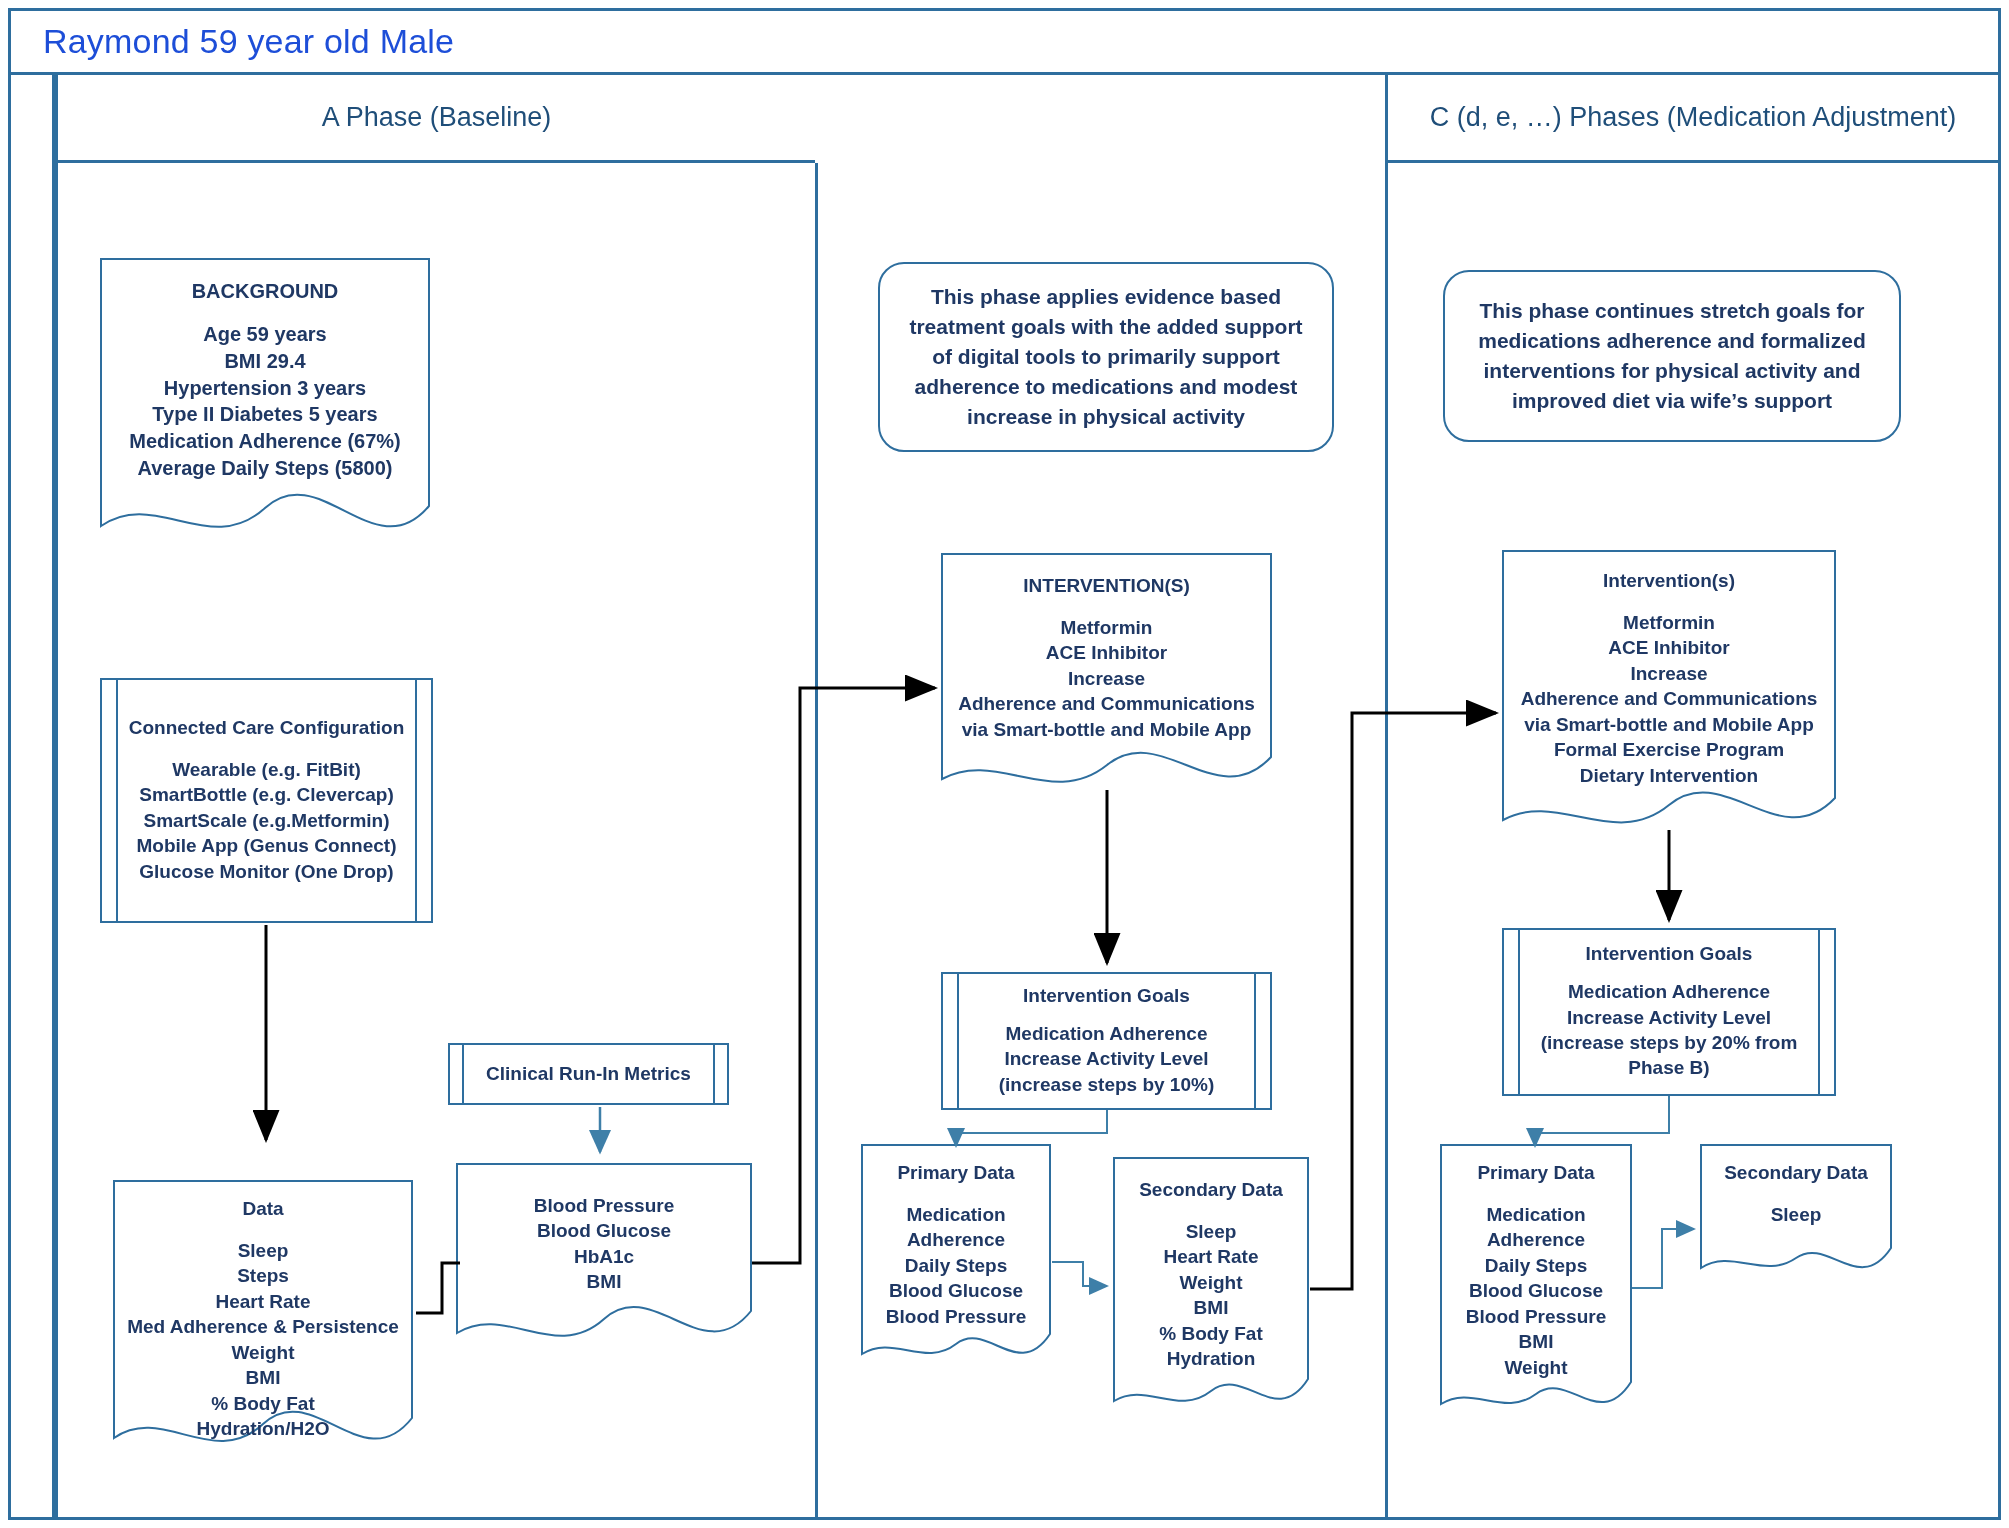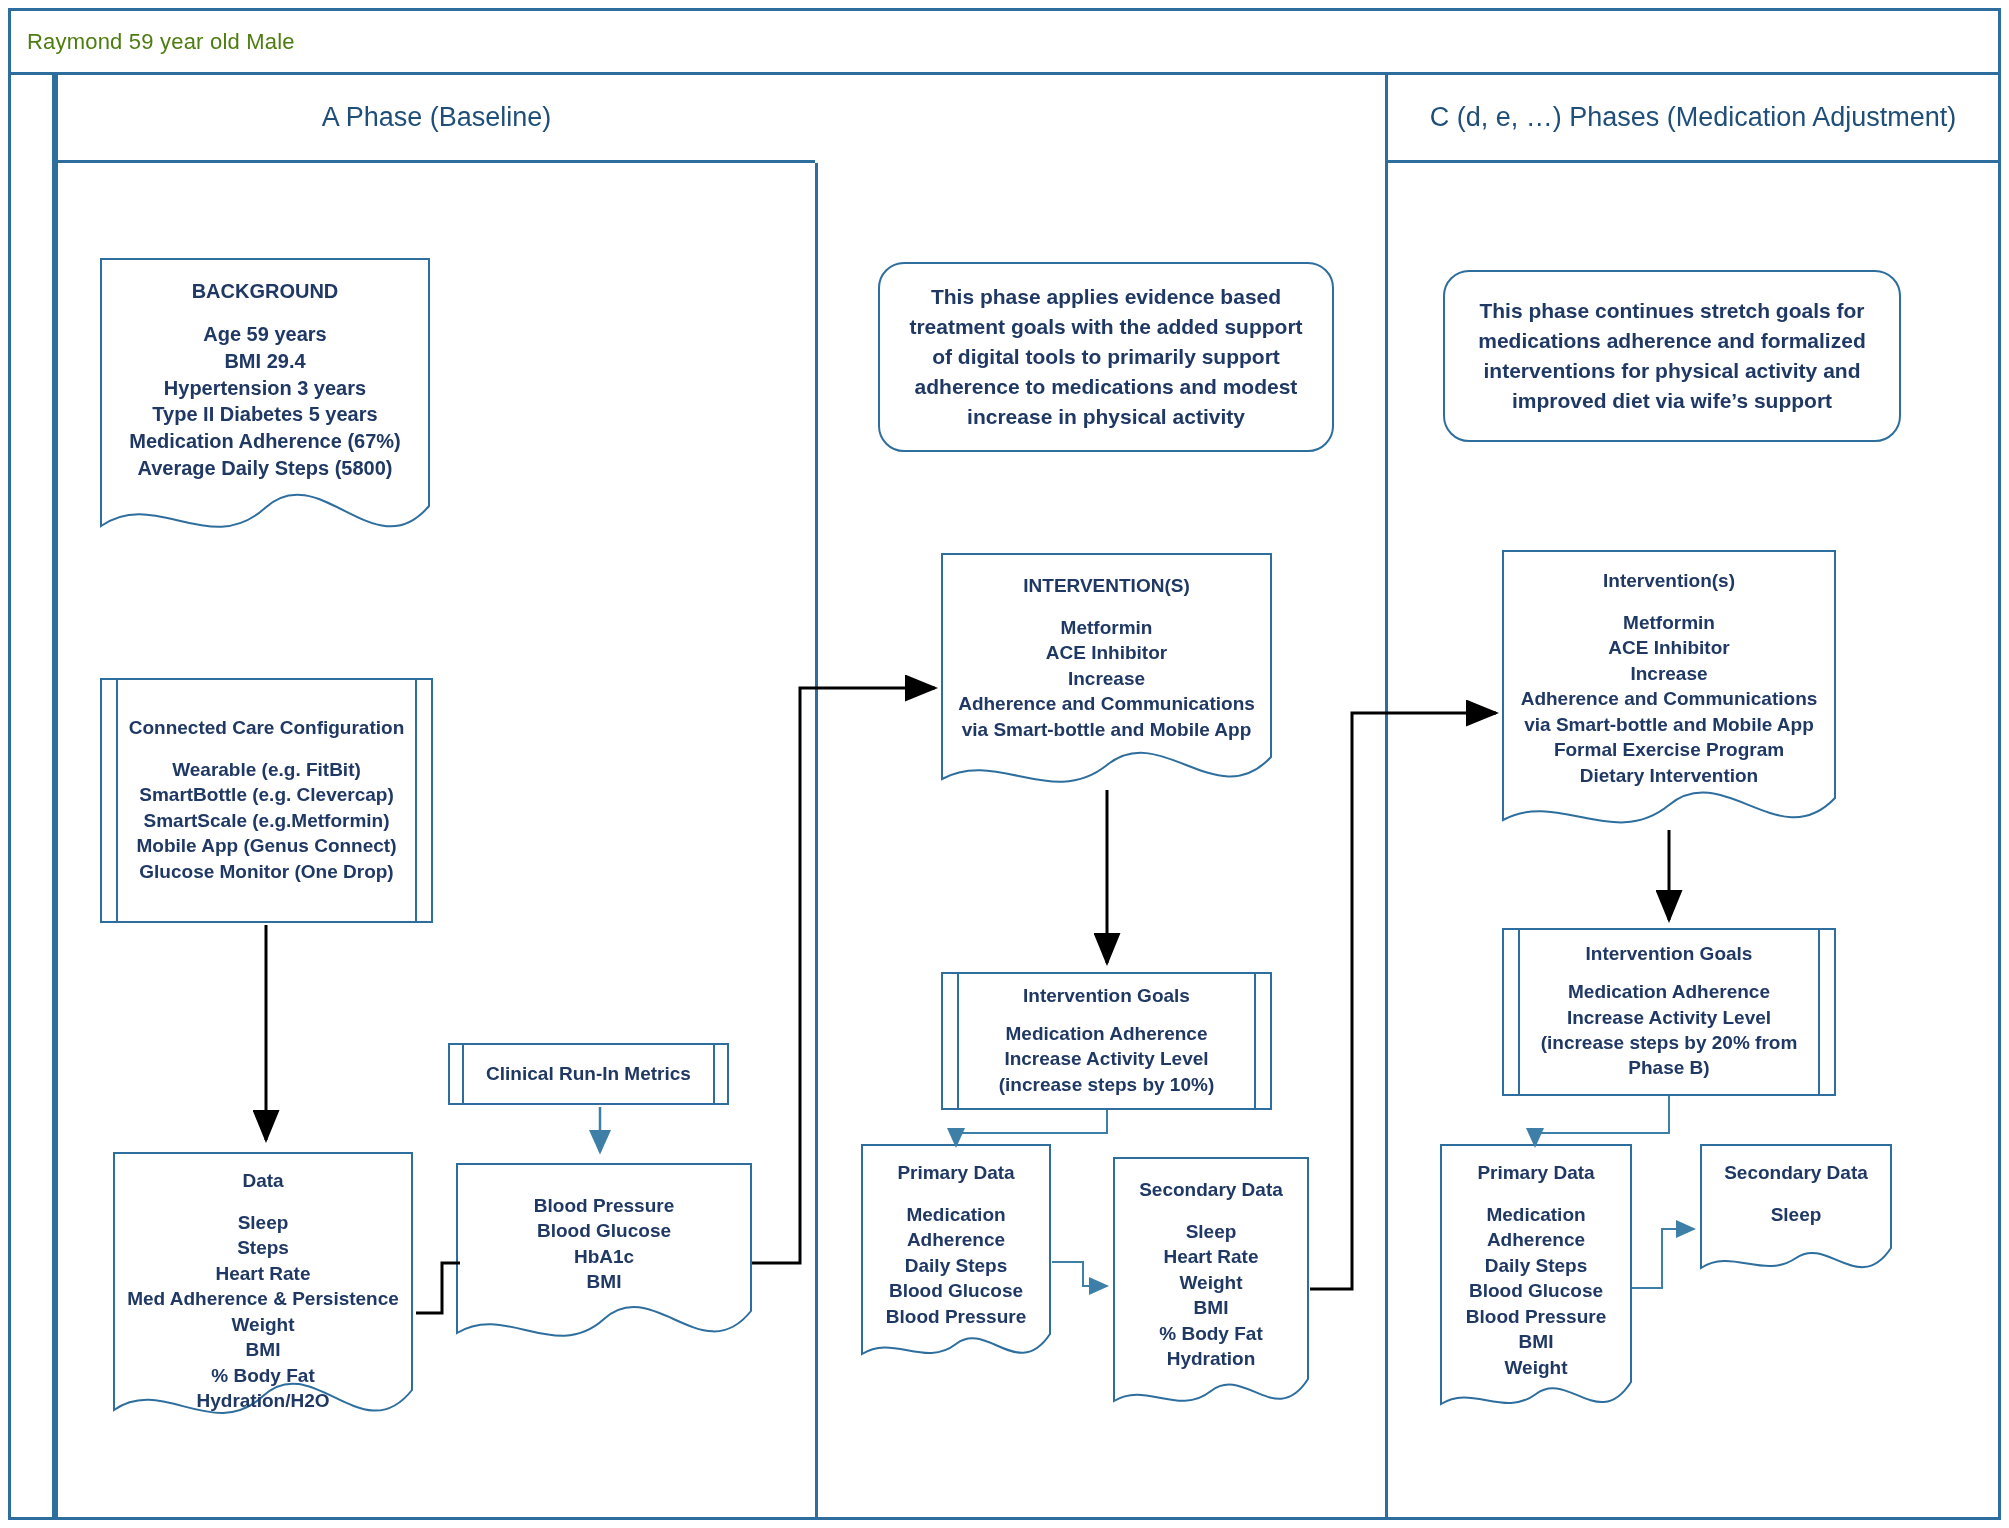--- a/index.html
+++ b/index.html
@@ -33,23 +33,23 @@
     left: 11px;
     top: 11px;
     width: 1987px;
     height: 64px;
     border-bottom: 3px solid #2E6E9E;
     box-sizing: border-box;
     display: flex;
     align-items: center;
   }
   .title-text {
-    margin-left: 16px;
-    font-size: 22px;
-    color: #4d7c0f;
+    margin-left: 32px;
+    font-size: 34px;
+    color: #1d4ed8;
     letter-spacing: .2px;
     white-space: nowrap;
   }
   .header-row {
     position: absolute;
     top: 75px;
     height: 88px;
     box-sizing: border-box;
     border-bottom: 3px solid #2E6E9E;
     border-left: 3px solid #2E6E9E;
@@ -197,21 +197,21 @@
   </div>
 
   <div class="proc" style="left:448px; top:1043px; width:281px; height:62px;">
     <div class="bar-l" style="left:12px;"></div>
     <div class="bar-r" style="right:12px;"></div>
     <div class="proc-inner" style="font-size:19px;">
       <div>Clinical Run-In Metrics</div>
     </div>
   </div>
 
-  <div class="doc-wrap" style="left:113px; top:1152px; width:300px; height:295px;">
+  <div class="doc-wrap" style="left:113px; top:1180px; width:300px; height:295px;">
     <svg width="300" height="295" viewBox="0 0 300 295" preserveAspectRatio="none">
       <path d="M1 1 H299 V238 C250 300 200 198 150 244 C100 290 50 224 1 258 Z" fill="#ffffff" stroke="#2E6E9E" stroke-width="2"></path>
     </svg>
     <div class="doc-content" style="padding-top:18px; font-size:19px;">
       <div class="ttl">Data</div>
       <div class="ln">Sleep</div>
       <div class="ln">Steps</div>
       <div class="ln">Heart Rate</div>
       <div class="ln">Med Adherence &amp; Persistence</div>
       <div class="ln">Weight</div>

